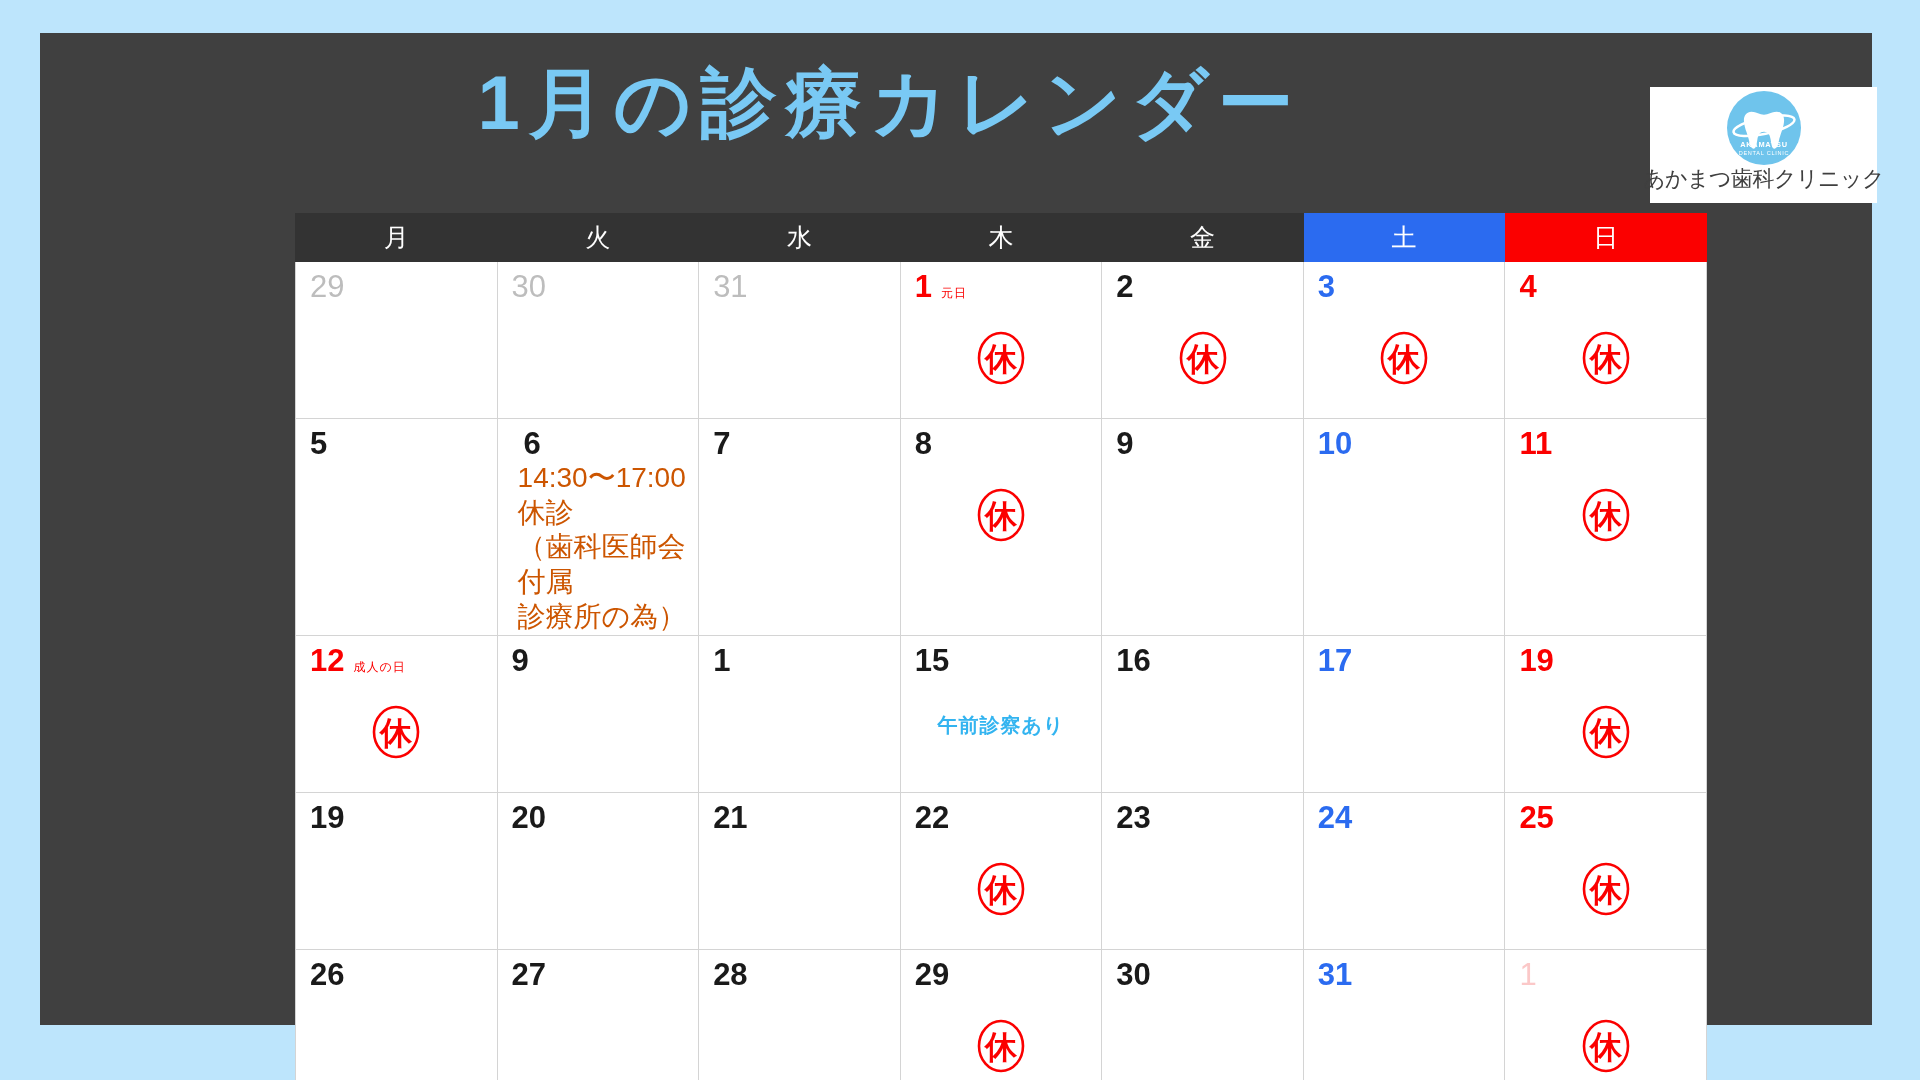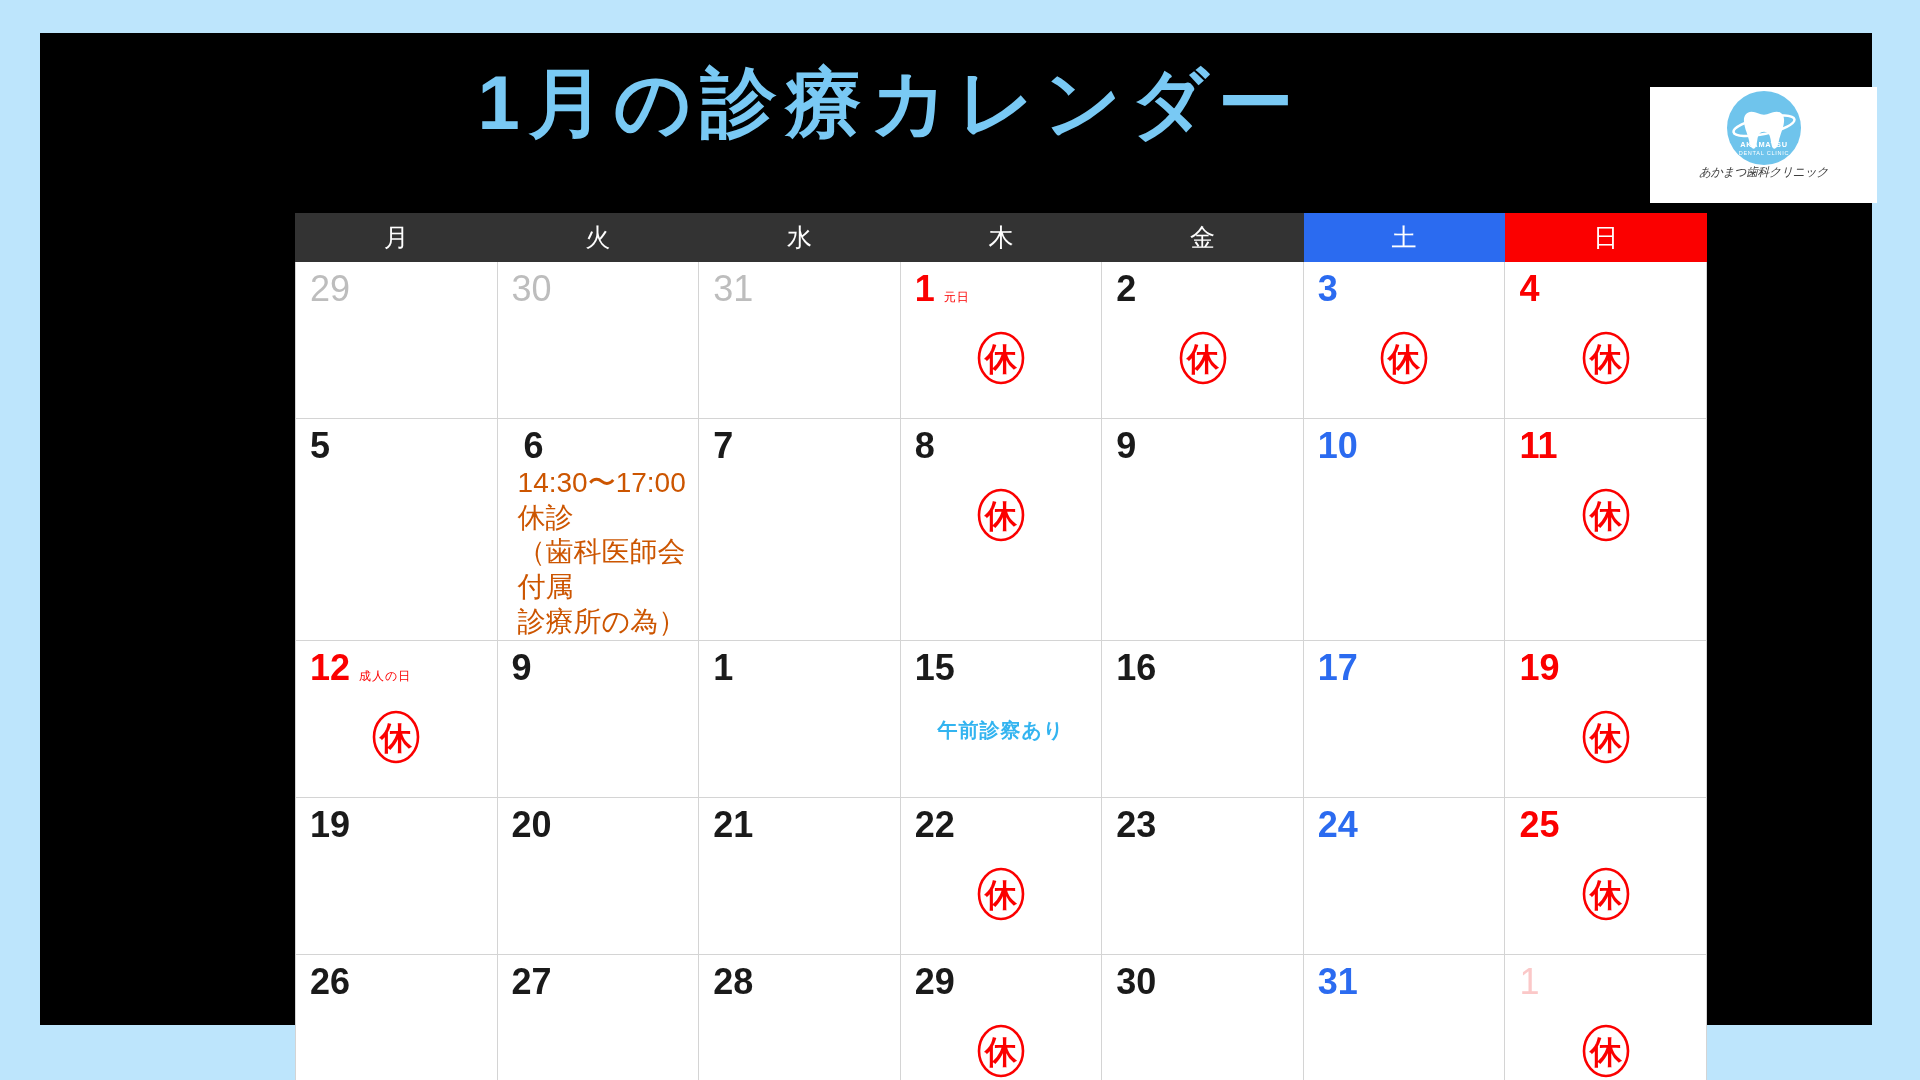--- a/index.html
+++ b/index.html
@@ -22,21 +22,21 @@
     height: 1080px;
   }
 
   
   .card {
     position: absolute;
     left: 40px;
     top: 33px;
     width: 1832px;
     height: 992px;
-    background: #000000;
+    background: #404040;
   }
 
   
   .title-row {
     position: absolute;
     left: 0;
     top: 26px;
     width: 1700px;
     text-align: center;
   }
@@ -66,27 +66,26 @@
     padding-top: 4px;
   }
 
   .logo-mark {
     width: 74px;
     height: 74px;
     display: block;
   }
 
   .logo-name {
-    font-size: 12px;
+    font-size: 22px;
     color: #3f3f3f;
     font-family: "Liberation Sans", "DejaVu Sans", sans-serif;
     letter-spacing: -0.5px;
     margin-top: -1px;
     white-space: nowrap;
-    font-style: italic;
   }
 
   
   .calendar {
     position: absolute;
     left: 255px;
     top: 180px;
     width: 1412px;
     border-collapse: collapse;
     table-layout: fixed;
@@ -121,21 +120,21 @@
   
   .daynum-line {
     display: flex;
     align-items: baseline;
     gap: 9px;
     padding: 9px 0 0 14px;
     line-height: 1;
   }
 
   .daynum {
-    font-size: 36px;
+    font-size: 31px;
     font-weight: 700;
     color: #1a1a1a;
     font-family: "Liberation Sans", "DejaVu Sans", sans-serif;
   }
 
   .daynum.muted    { color: #bdbdbd; font-weight: 400; }
   .daynum.sat      { color: #2b6bf0; }
   .daynum.sun      { color: #fb0000; }
   .daynum.holiday  { color: #fb0000; }
   .daynum.faded    { color: #fbc8c8; font-weight: 400; }

